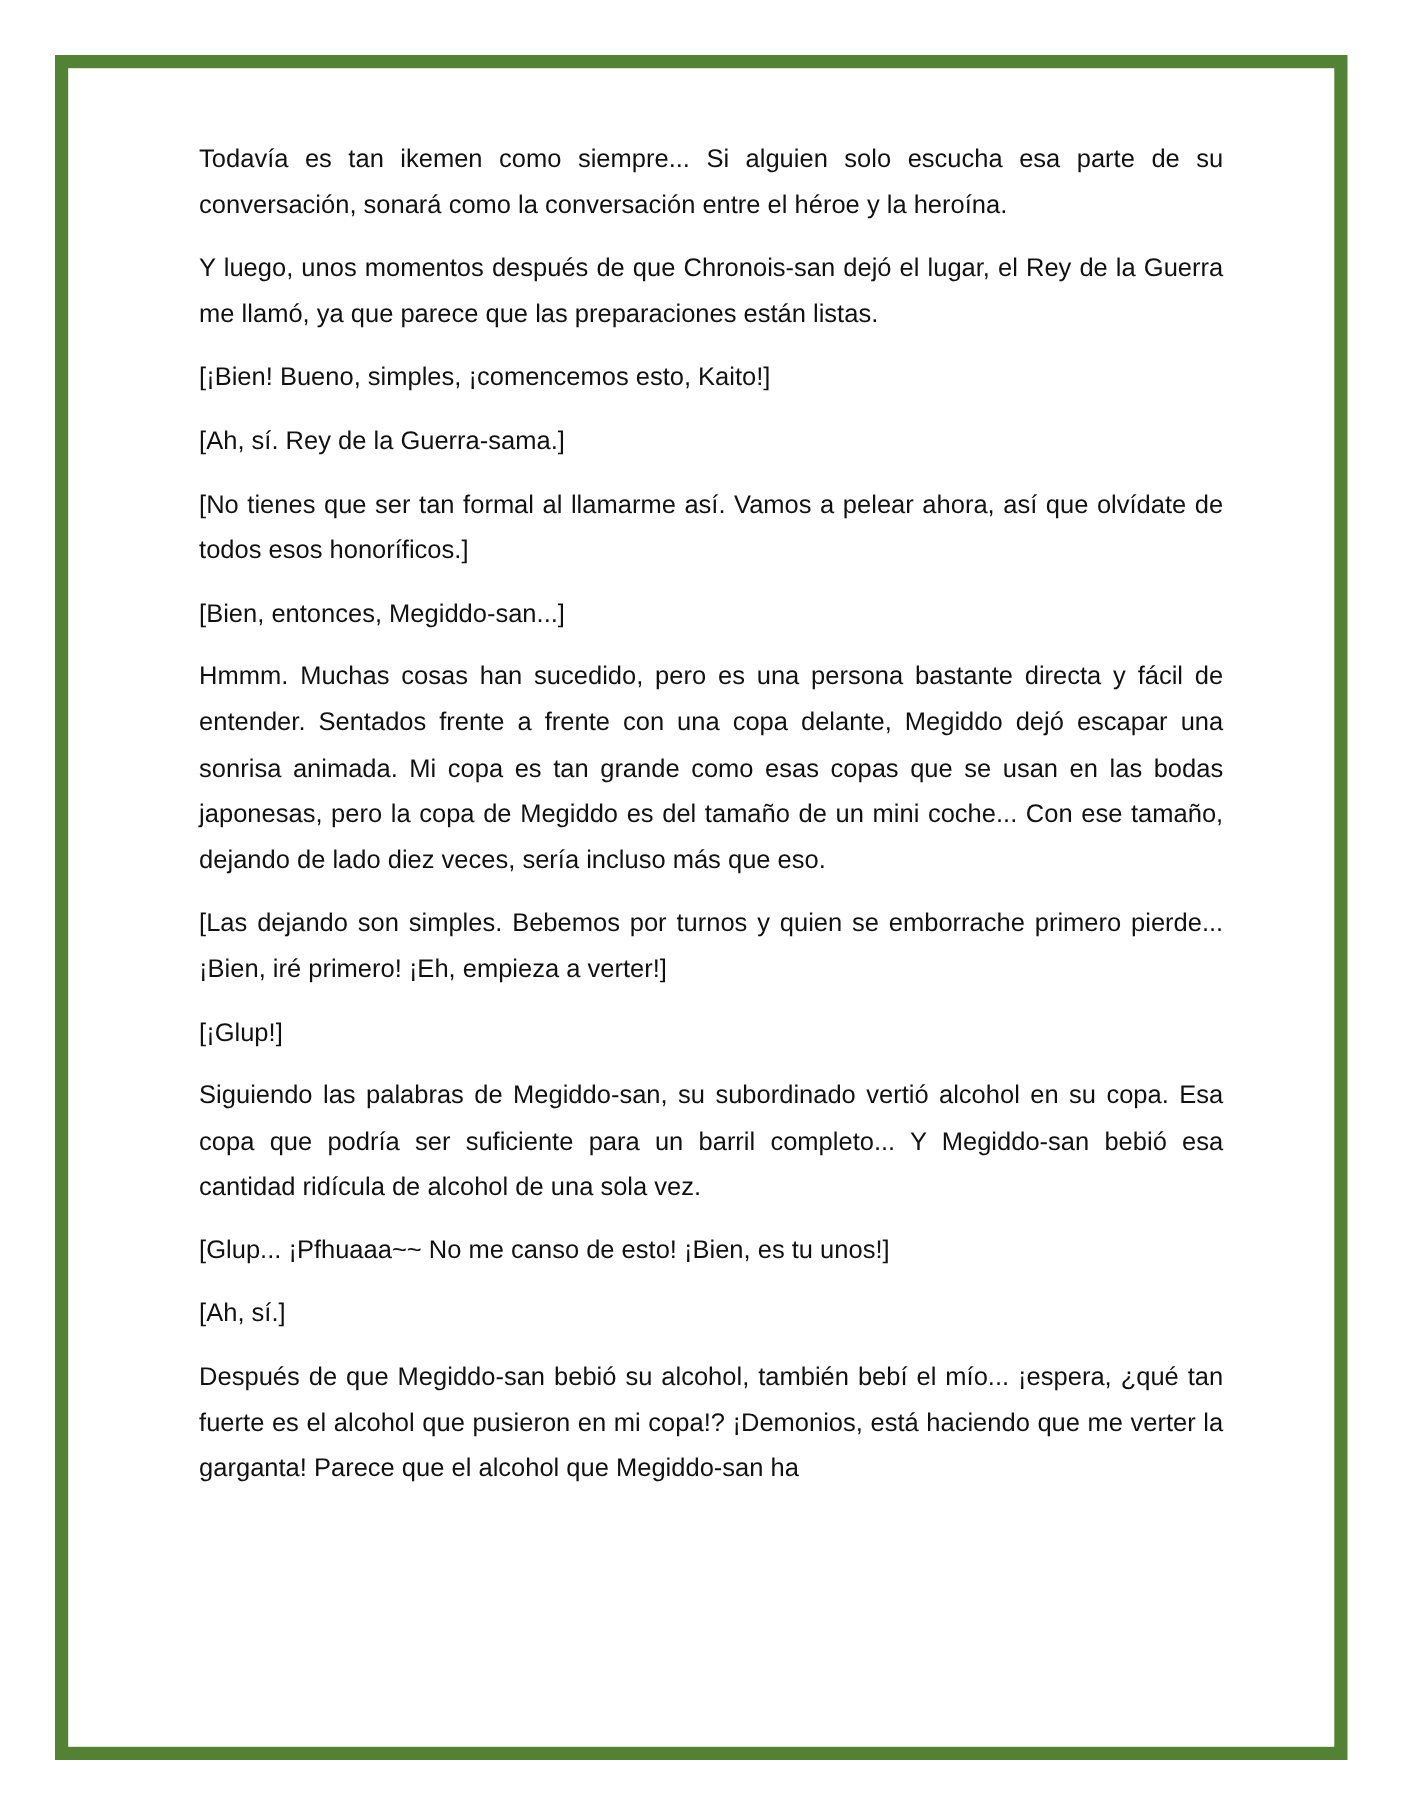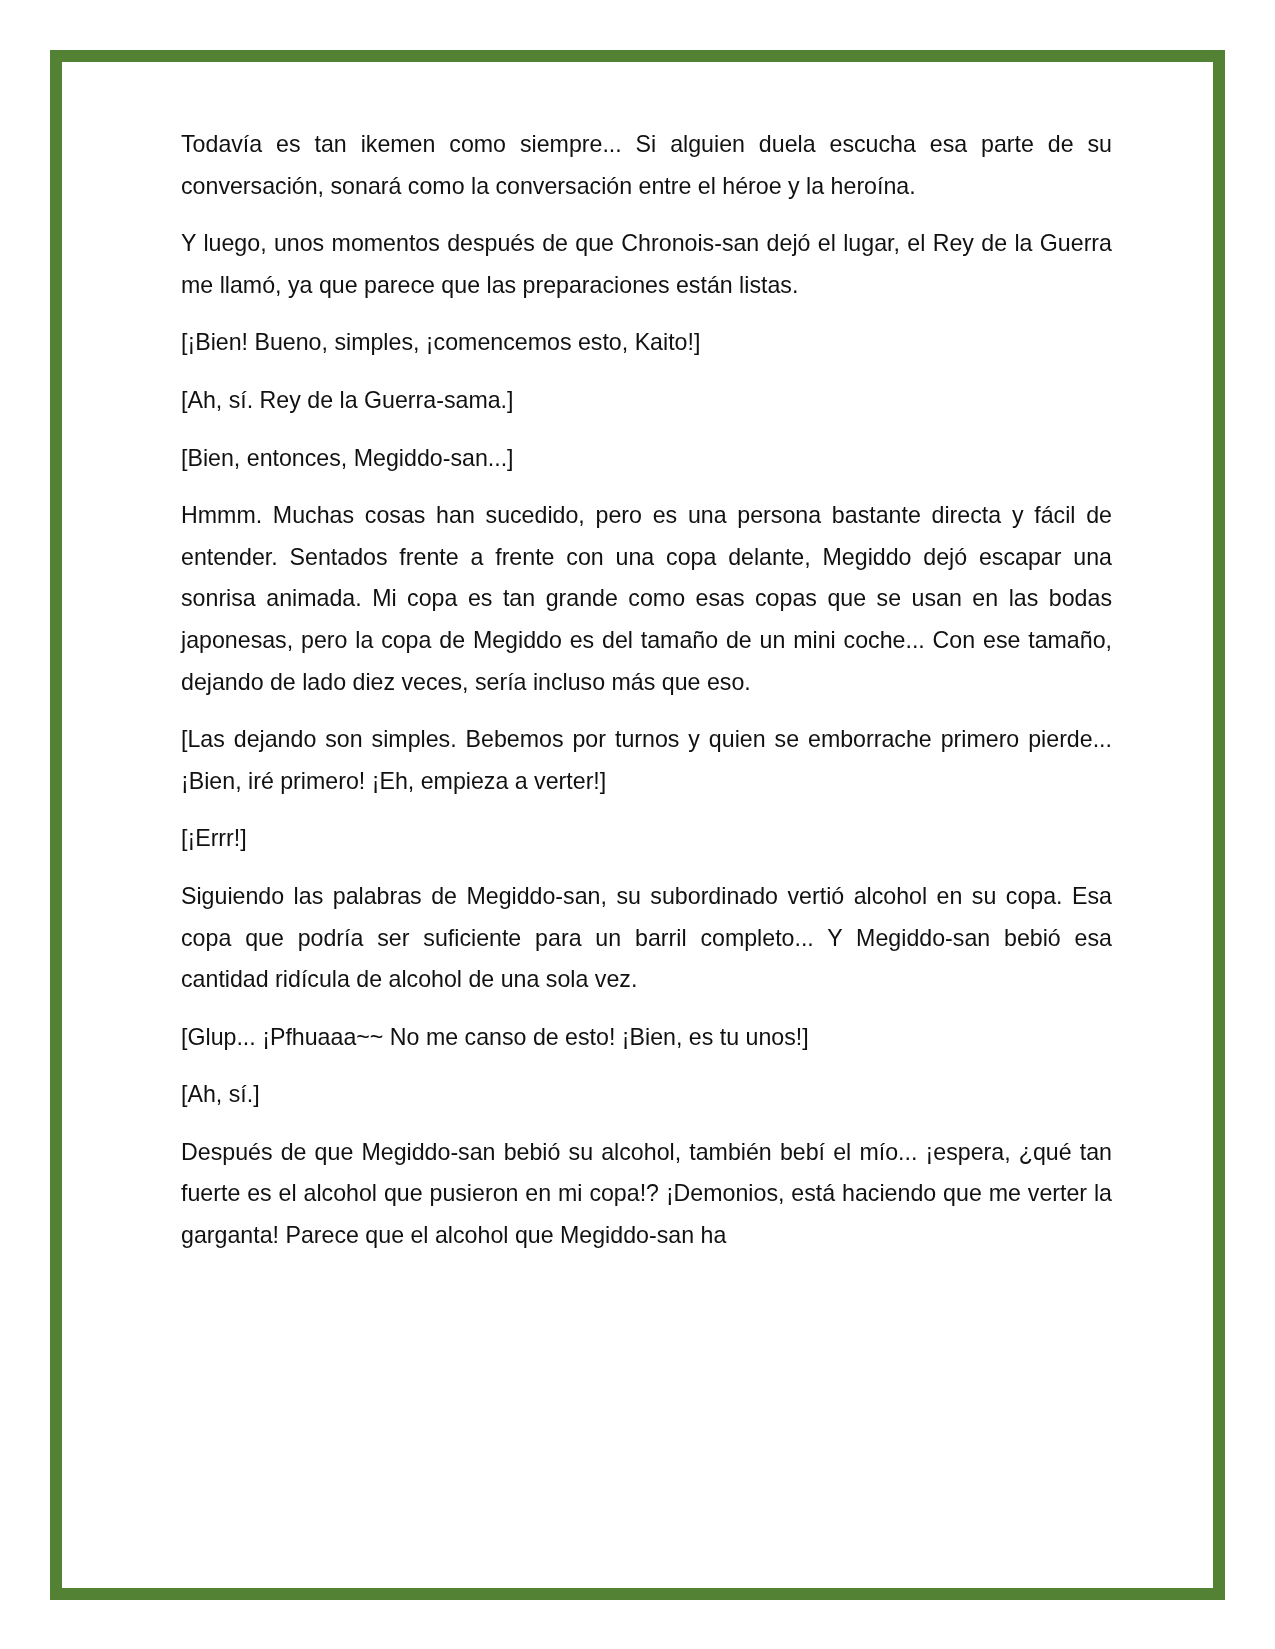--- a/index.html
+++ b/index.html
@@ -36,26 +36,27 @@
     .para {
       margin: 0 0 16px 0;
       padding: 0;
     }
   </style>
 </head>
 <body>
 
 <div class="page-frame">
   <div class="page-body">
-    <p class="para">Todavía es tan ikemen como siempre... Si alguien duela escucha esa parte de su conversación, sonará como la conversación entre el héroe y la heroína.</p>
+    <p class="para">Todavía es tan ikemen como siempre... Si alguien solo escucha esa parte de su conversación, sonará como la conversación entre el héroe y la heroína.</p>
     <p class="para">Y luego, unos momentos después de que Chronois-san dejó el lugar, el Rey de la Guerra me llamó, ya que parece que las preparaciones están listas.</p>
     <p class="para">[¡Bien! Bueno, simples, ¡comencemos esto, Kaito!]</p>
     <p class="para">[Ah, sí. Rey de la Guerra-sama.]</p>
+    <p class="para">[No tienes que ser tan formal al llamarme así. Vamos a pelear ahora, así que olvídate de todos esos honoríficos.]</p>
     <p class="para">[Bien, entonces, Megiddo-san...]</p>
     <p class="para">Hmmm. Muchas cosas han sucedido, pero es una persona bastante directa y fácil de entender. Sentados frente a frente con una copa delante, Megiddo dejó escapar una sonrisa animada. Mi copa es tan grande como esas copas que se usan en las bodas japonesas, pero la copa de Megiddo es del tamaño de un mini coche... Con ese tamaño, dejando de lado diez veces, sería incluso más que eso.</p>
     <p class="para">[Las dejando son simples. Bebemos por turnos y quien se emborrache primero pierde... ¡Bien, iré primero! ¡Eh, empieza a verter!]</p>
-    <p class="para">[¡Errr!]</p>
+    <p class="para">[¡Glup!]</p>
     <p class="para">Siguiendo las palabras de Megiddo-san, su subordinado vertió alcohol en su copa. Esa copa que podría ser suficiente para un barril completo... Y Megiddo-san bebió esa cantidad ridícula de alcohol de una sola vez.</p>
     <p class="para">[Glup... ¡Pfhuaaa~~ No me canso de esto! ¡Bien, es tu unos!]</p>
     <p class="para">[Ah, sí.]</p>
     <p class="para">Después de que Megiddo-san bebió su alcohol, también bebí el mío... ¡espera, ¿qué tan fuerte es el alcohol que pusieron en mi copa!? ¡Demonios, está haciendo que me verter la garganta! Parece que el alcohol que Megiddo-san ha</p>
   </div>
 </div>
 
 </body></html>

